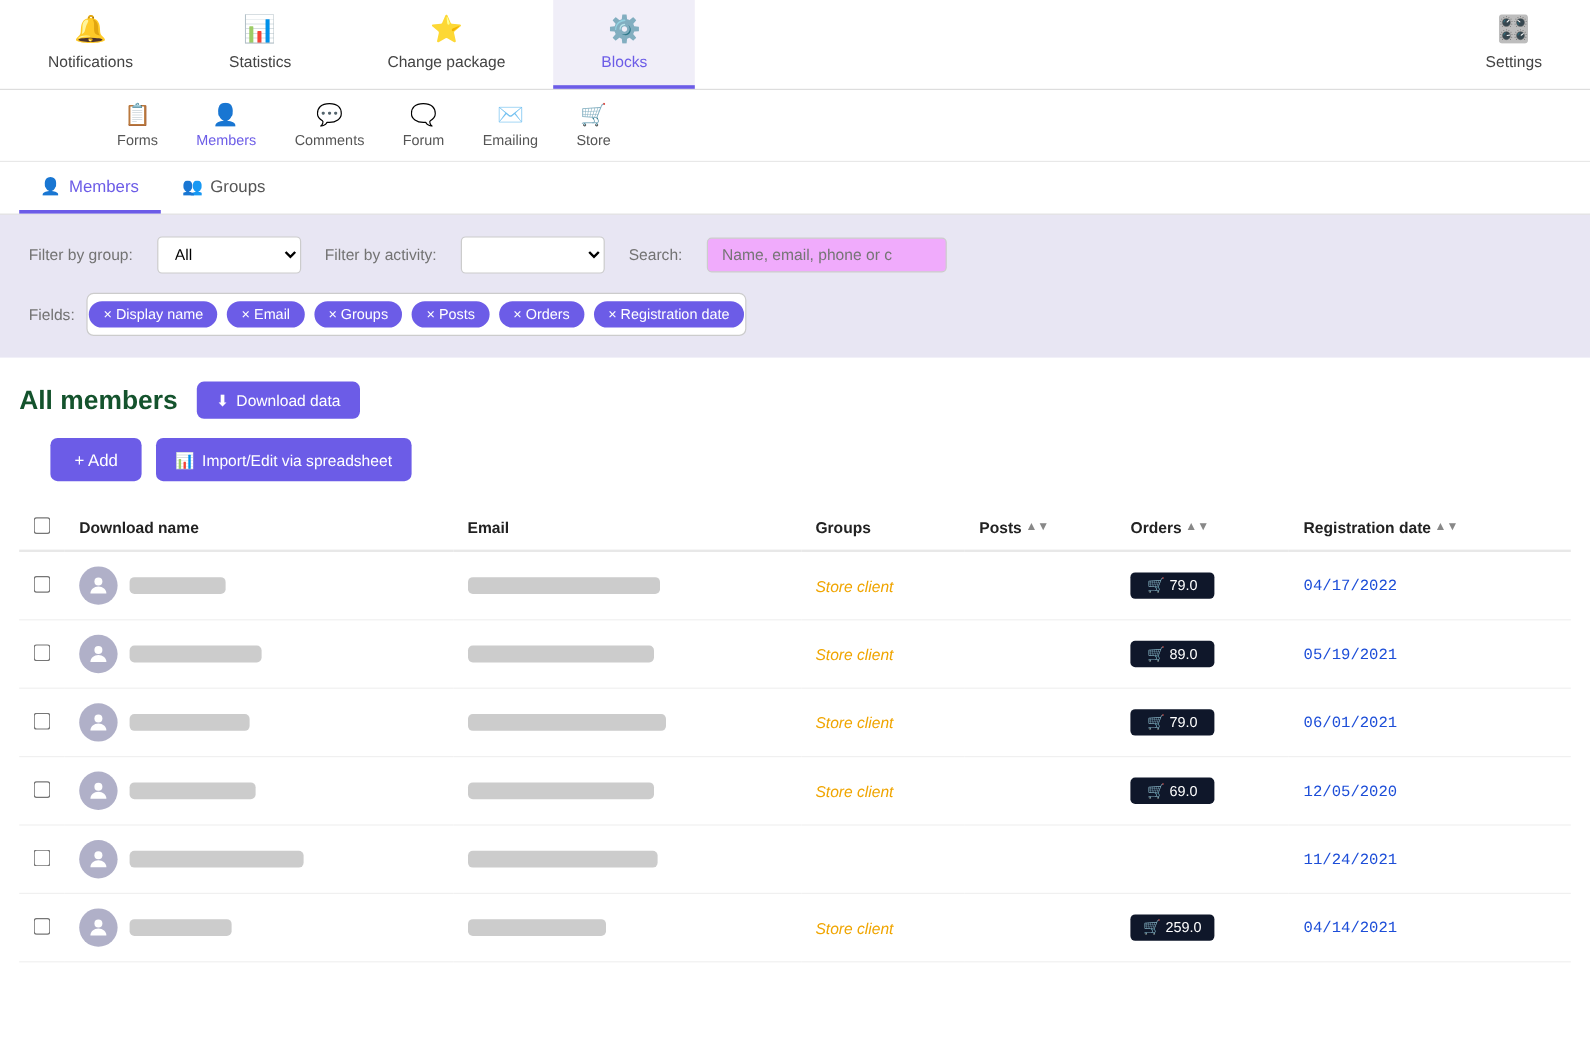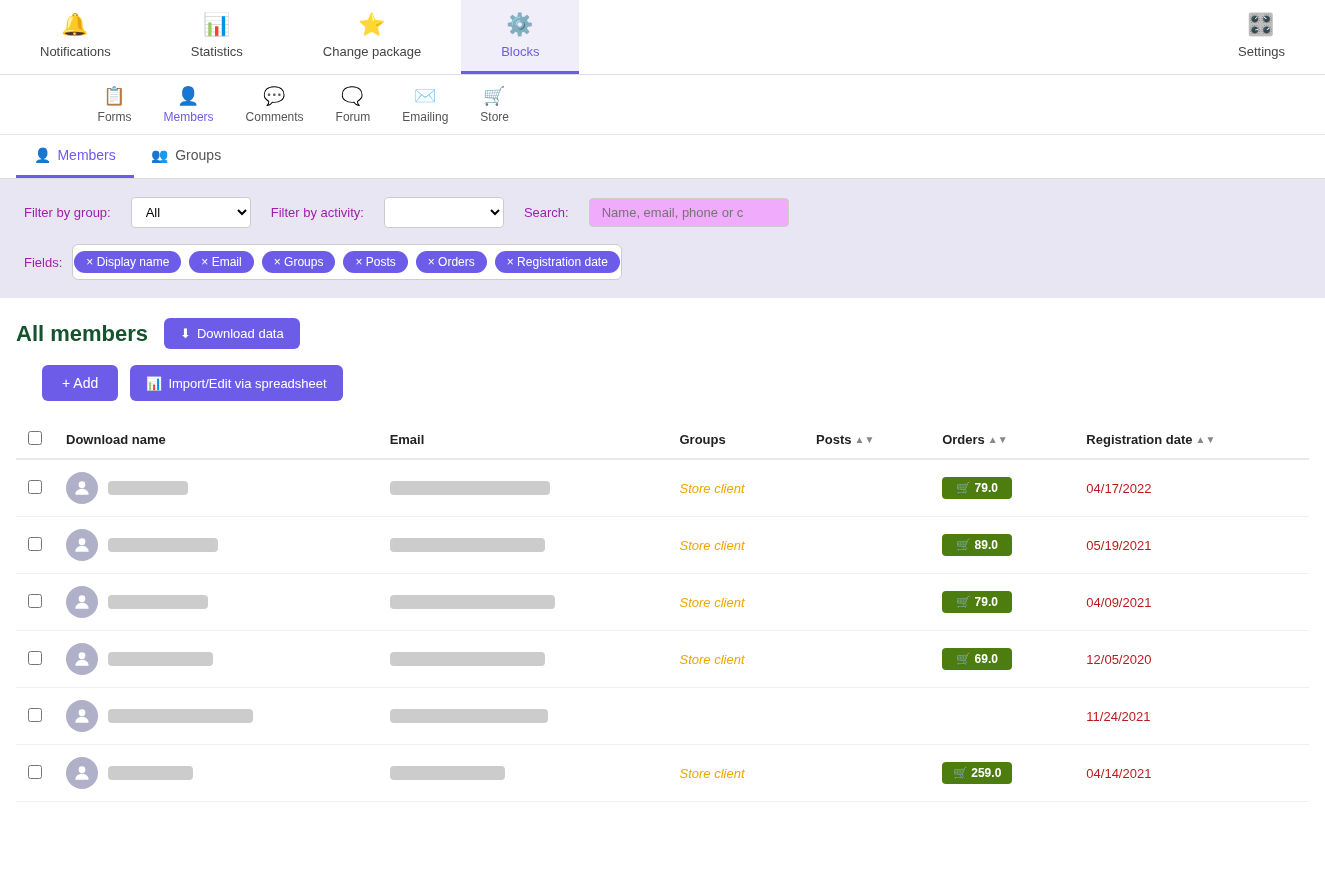--- a/index.html
+++ b/index.html
@@ -79,21 +79,21 @@
       display: flex;
       flex-direction: column;
       gap: 16px;
     }
     .filter-row {
       display: flex;
       align-items: center;
       gap: 20px;
       flex-wrap: wrap;
     }
-    .filter-label { font-size: 13px; color: #a21caf; }
+    .filter-label { font-size: 13px; color: #737373; }
     .filter-select {
       padding: 6px 10px;
       border: 1px solid #ccc;
       border-radius: 4px;
       font-size: 13px;
       background: #fff;
       min-width: 120px;
     }
     .search-input {
       padding: 6px 12px;
@@ -218,34 +218,34 @@
       color: transparent;
       user-select: none;
       font-size: 13px;
     }
     .blurred-sm { width: 80px; height: 14px; }
     .blurred-lg { width: 160px; height: 14px; }
 
     .store-client { color: #f0a500; font-style: italic; font-size: 13px; }
 
     .order-badge {
-      background: #4d7c0f;
+      background: #0f172a;
       color: #fff;
       padding: 4px 2px;
       border-radius: 4px;
       font-size: 12px;
-      font-weight: bold;
+      font-weight: normal;
       display: inline-flex;
       align-items: center;
       gap: 4px;
       min-width: 70px;
       justify-content: center;
     }
 
-    .date-cell { color: #b91c1c; font-size: 13px; }
+    .date-cell { color: #1d4ed8; font-size: 13px; font-family: Liberation Mono, monospace; }
 
     input[type="checkbox"] {
       width: 14px;
       height: 14px;
       cursor: pointer;
     }
   </style>
 </head>
 <body>
 
@@ -445,21 +445,21 @@
                   <path d="M4 20c0-4 3.6-7 8-7s8 3 8 7"></path>
                 </svg>
       </div>
       <span class="blurred-text blurred-sm" style="width:100px;">&nbsp;</span>
     </div>
           </td>
           <td><span class="blurred-text blurred-lg" style="width:165px;">&nbsp;</span></td>
           <td><span class="store-client">Store client</span></td>
           <td></td>
           <td><span class="order-badge">🛒 79.0</span></td>
-          <td class="date-cell">04/09/2021</td>
+          <td class="date-cell">06/01/2021</td>
         </tr>
         <tr>
           <td><input type="checkbox" style=""></td>
           <td>
             <div class="name-cell">
       <div class="avatar">
         <svg width="20" height="20" viewBox="0 0 24 24" fill="#fff">
                   <circle cx="12" cy="8" r="4"></circle>
                   <path d="M4 20c0-4 3.6-7 8-7s8 3 8 7"></path>
                 </svg>

